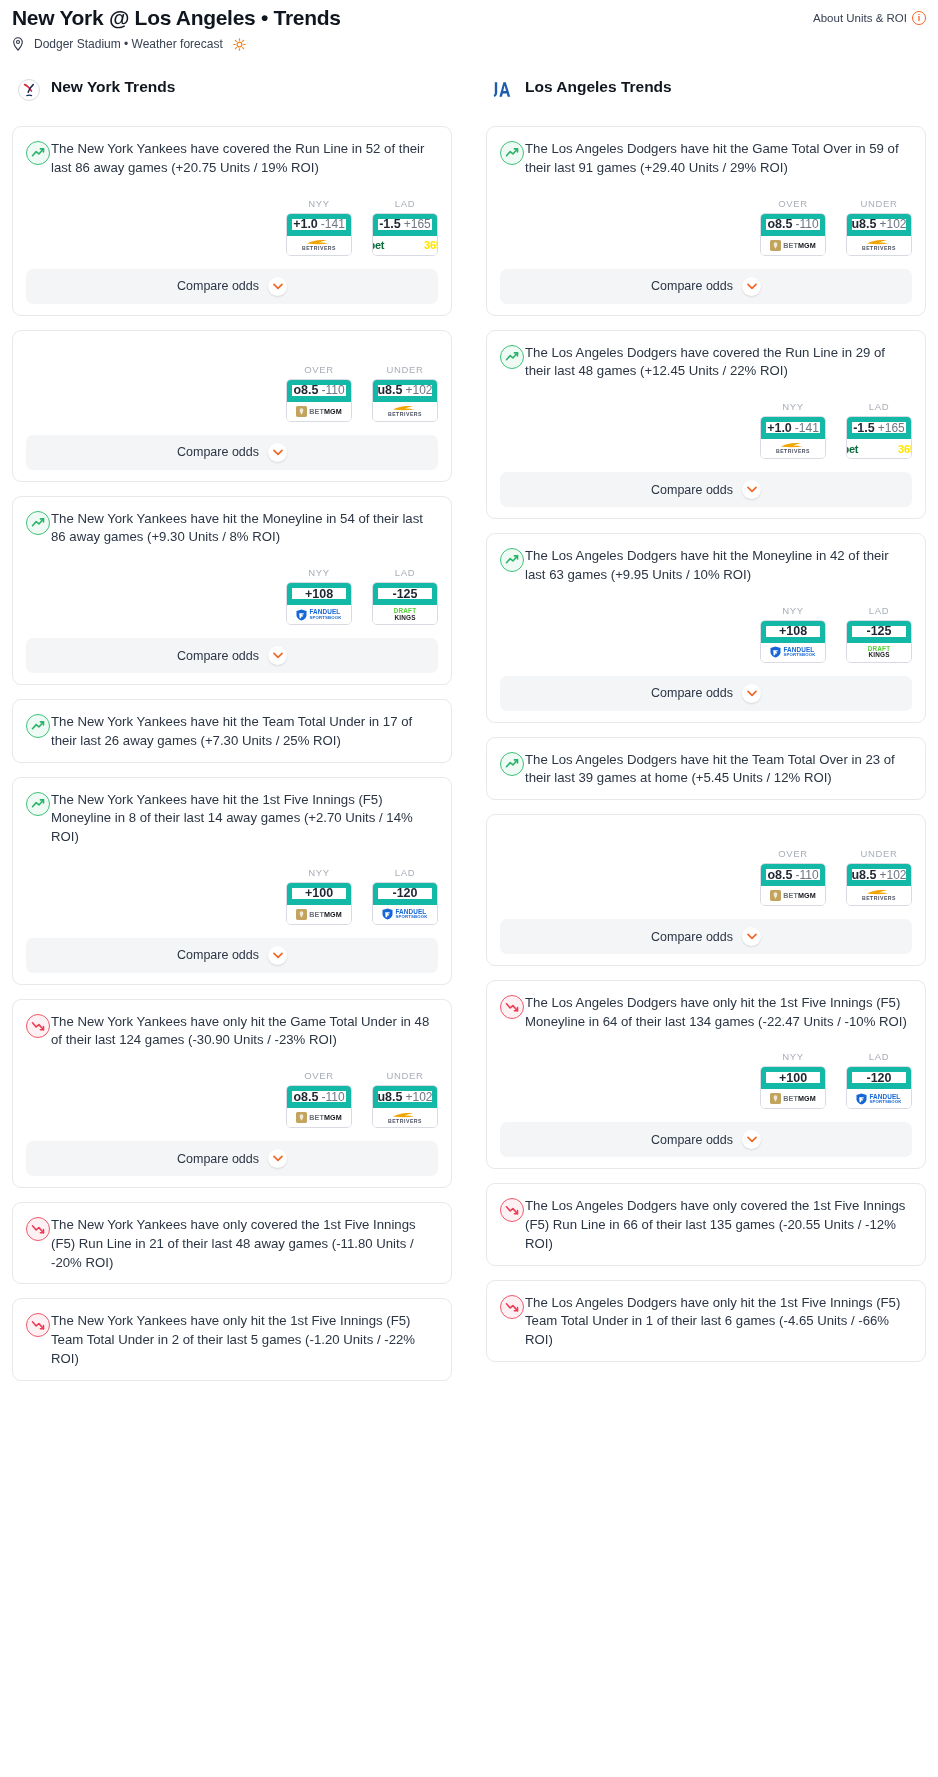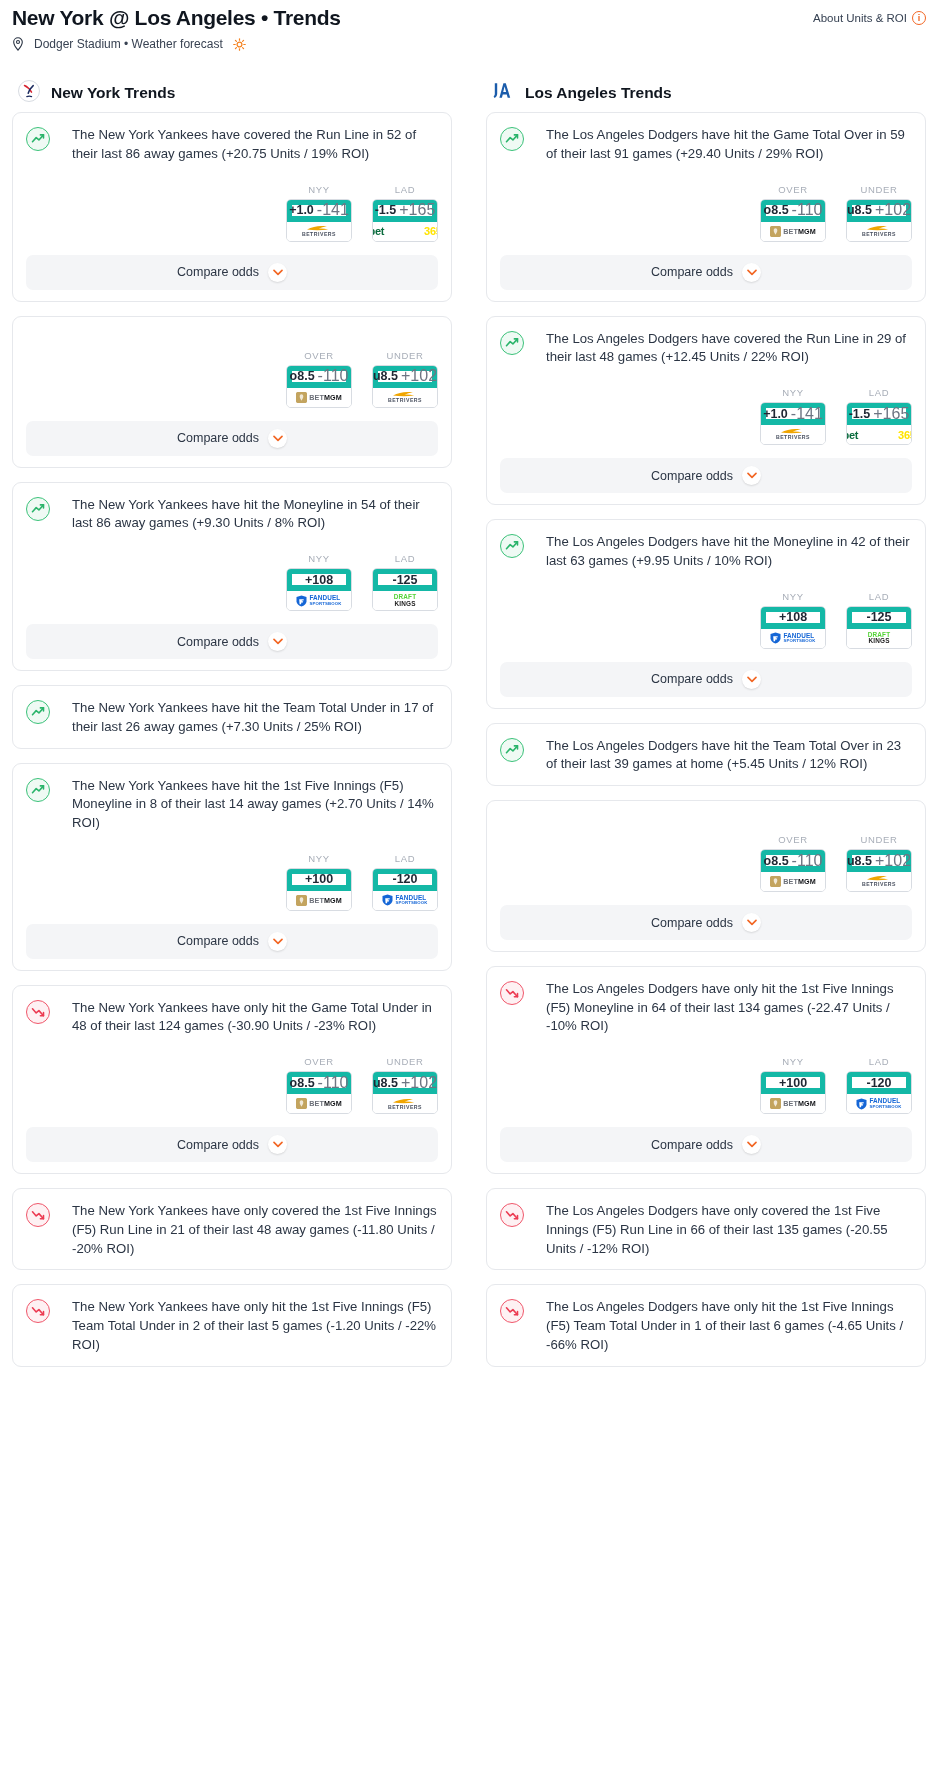--- a/index.html
+++ b/index.html
@@ -20,42 +20,42 @@
   .about-label{ font-size:11.5px; color:#364152; }
   .info-badge{ width:14px;height:14px;border-radius:50%;border:1.4px solid #f26522;color:#f26522;
     font-size:9px;font-weight:700;display:flex;align-items:center;justify-content:center; line-height:1;}
   .venue-row{ display:flex; align-items:center; gap:10px; margin-top:7px; font-size:12px; color:#384252; }
   .pin-icon{ width:12px;height:14px; display:inline-block; position:relative; flex:0 0 auto;}
   .sun-icon{ width:13px;height:13px; display:inline-block; }
 
   
   .columns{ display:flex; gap:34px; margin-top:27px; padding:0 4px; align-items:flex-start; }
   .col{ width:calc(50% - 17px); display:flex; flex-direction:column; }
-  .col-head{ display:flex; align-items:center; gap:10px; height:30px; margin-bottom:4px; padding-left:5px;}
+  .col-head{ display:flex; align-items:flex-start; gap:10px; height:30px; margin-bottom:18px; padding-left:5px;}
   .col-title{ font-size:15.5px; font-weight:700; color:#10161f; }
   .logo-mark{ width:24px; height:24px; flex:0 0 auto; }
 
   
   .card{
     border:1px solid #e6e8ec; border-radius:9px; background:#fff;
     padding:13px 13px 11px 13px; margin-bottom:14px;
   }
-  .card-top{ display:flex; gap:22px; align-items:flex-start; }
+  .card-top{ display:flex; gap:1px; align-items:flex-start; }
   .trend-icon{ width:24px;height:24px;border-radius:50%; flex:0 0 auto; margin-top:1px;}
   .trend-icon.up{ border:1.3px solid #3cc27a; background:#effaf4; }
   .trend-icon.down{ border:1.3px solid #f0576b; background:#fef1f3; }
   .trend-text{ font-size:13.2px; line-height:1.42; color:#2b3544; }
 
   .odds-row{ display:flex; justify-content:flex-end; gap:20px; margin-top:20px; }
   .odds-col{ width:66px; }
   .odds-label{ font-size:9.5px; letter-spacing:.6px; color:#a8aeb8; text-align:center; margin-bottom:4px; text-transform:uppercase;}
   .odds-box{ border:1px solid #d8dce2; border-radius:5px; overflow:hidden; background:#fff; }
   .odds-price{ border-bottom:1px solid #3cb878; height:23px; display:flex; align-items:center; justify-content:center; gap:3px;
     font-size:12.5px; font-weight:700; color:#1f2733; border:6px solid #14b8a6; border-radius:5px 5px 0 0; margin:-1px -1px 0 -1px;}
-  .odds-price .juice{ font-weight:400; color:#6e7583; font-size:16px; }
+  .odds-price .juice{ font-weight:400; color:#6e7583; font-size:12px; }
   .odds-book{ height:19px; display:flex; align-items:center; justify-content:center; background:#fff; }
 
   .compare{
     margin-top:13px; background:#f4f5f7; border-radius:7px; height:35px;
     display:flex; align-items:center; justify-content:center; gap:9px; cursor:pointer;
   }
   .compare-label{ font-size:12.5px; color:#2b3544; }
   .chev-wrap{ width:19px;height:19px;border-radius:50%;background:#fff;display:flex;align-items:center;justify-content:center;
     box-shadow:0 1px 2px rgba(0,0,0,.12); }
 

